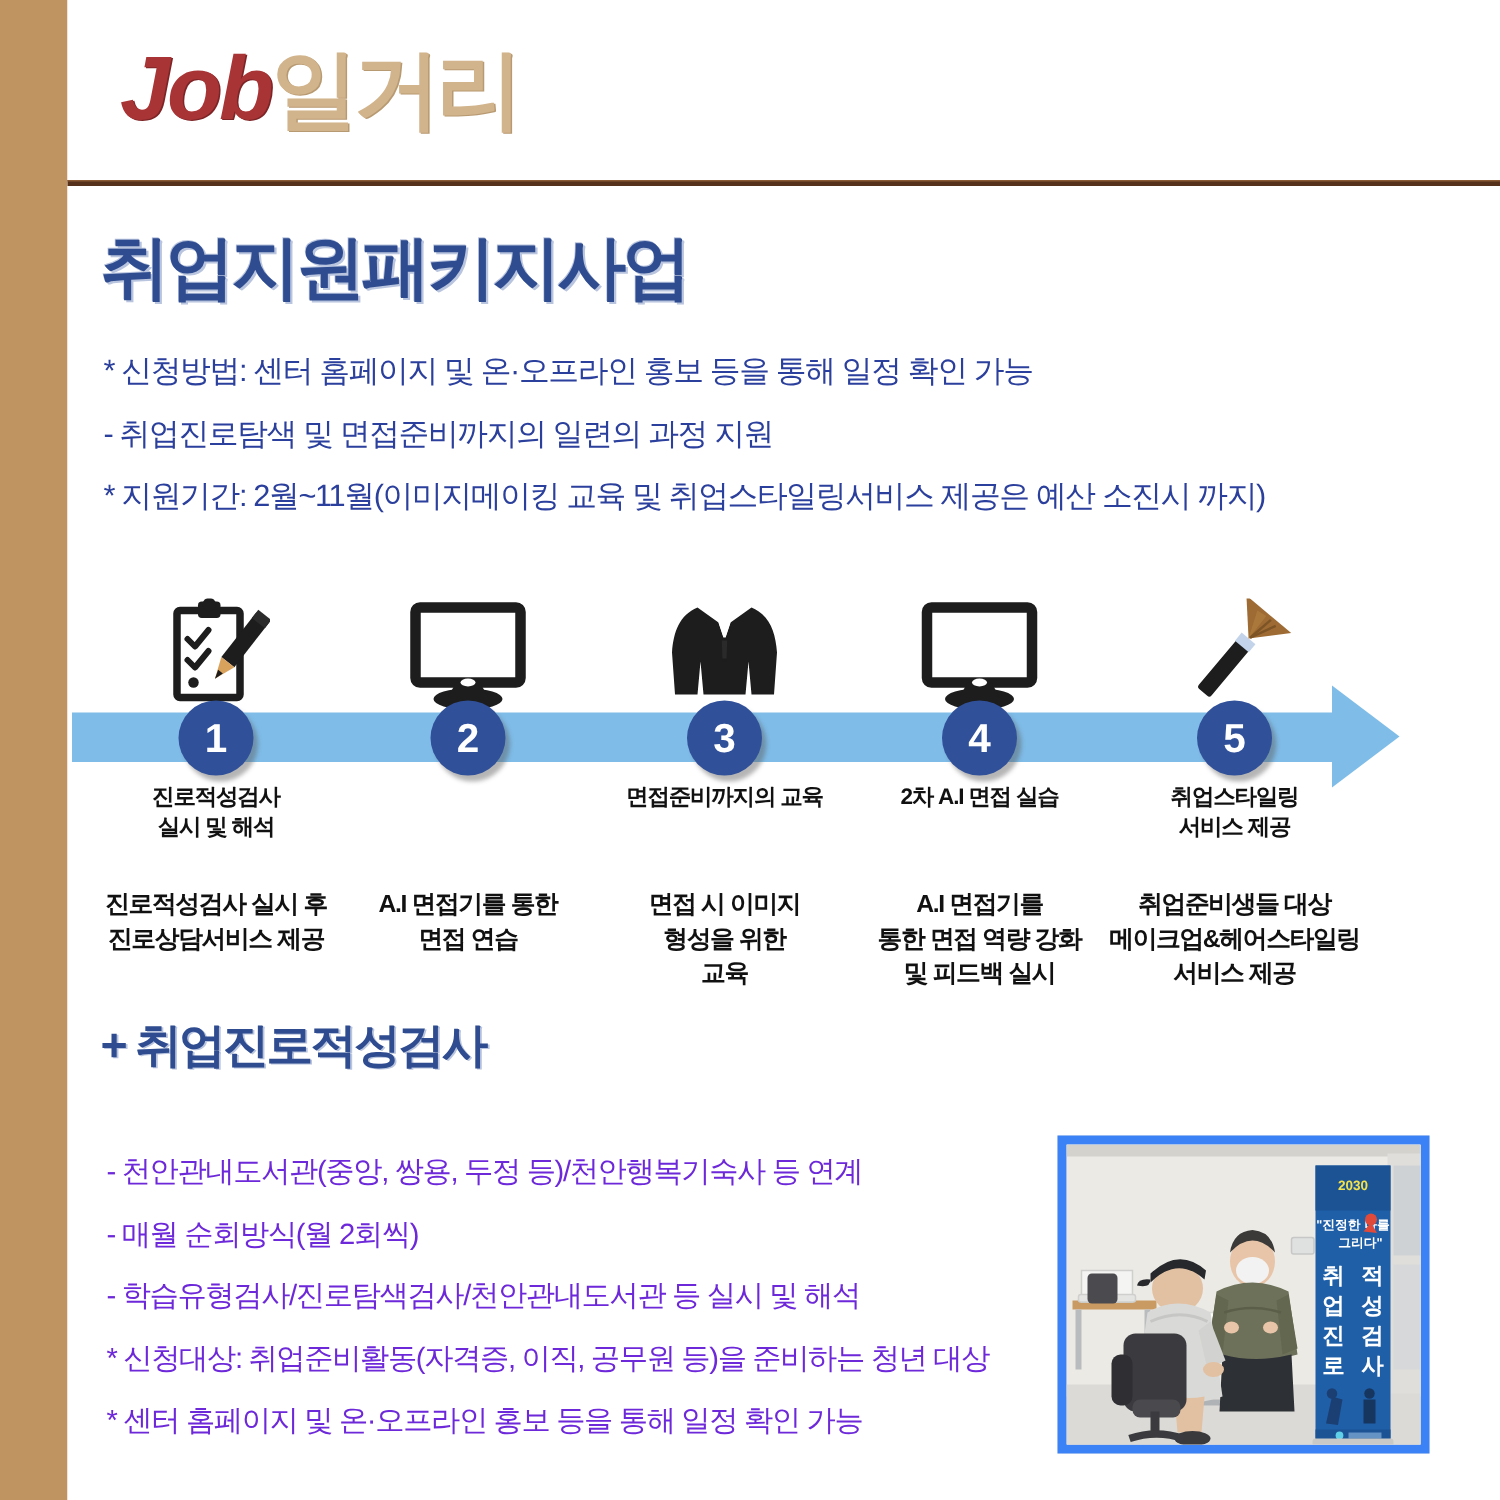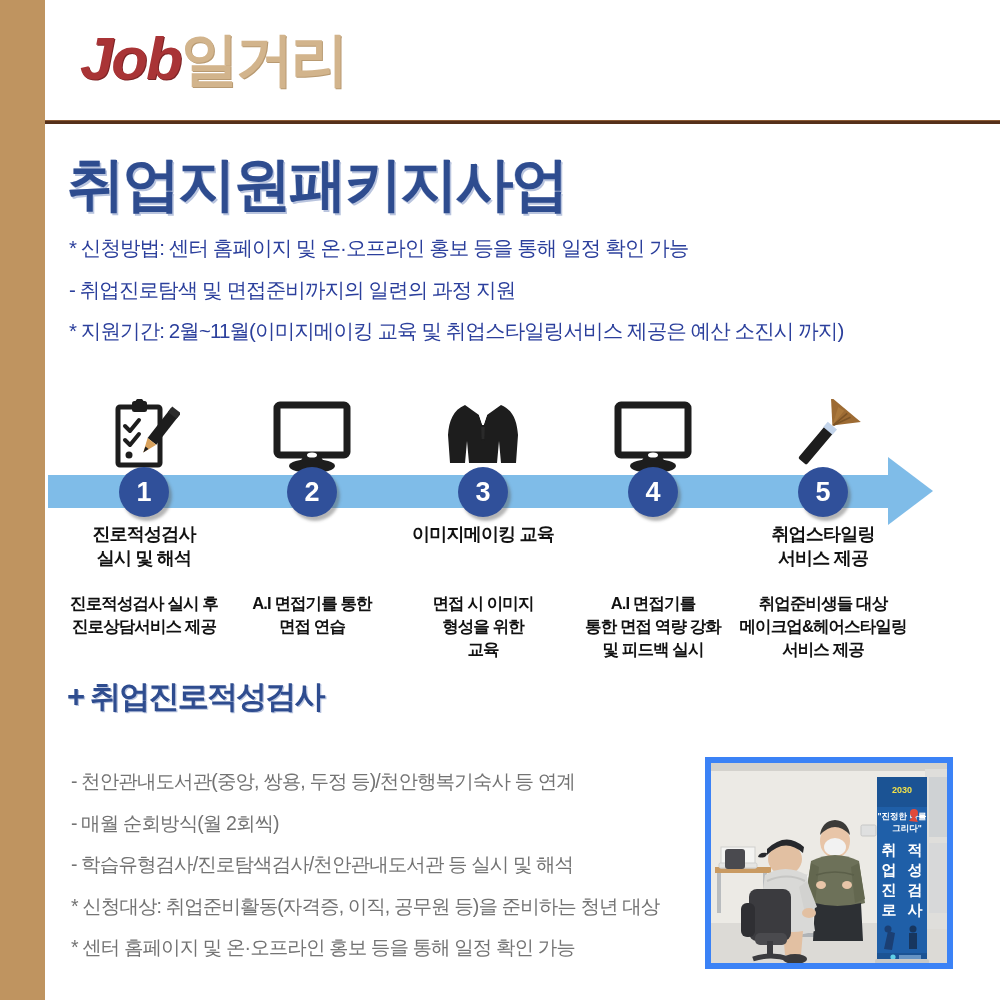--- a/index.html
+++ b/index.html
@@ -20,21 +20,21 @@
   #canvas {
     position:absolute; left:45px; top:0; width:955px; height:1000px;
     background:#ffffff;
   }
   
   #header {
     position:absolute; left:0; top:0; width:955px; height:123px;
   }
   #logo-wrap {
     position:absolute; left:35px; top:30px;
-    display:flex; align-items:center; white-space:nowrap;
+    display:flex; align-items:flex-end; white-space:nowrap;
   }
   #logo-job {
     font-size:60px; font-weight:bold; font-style:italic;
     color:#a93436; letter-spacing:-2px;
     font-family:"Liberation Sans","DejaVu Sans",sans-serif;
     text-shadow:1px 1px 0 #7d2426;
     line-height:0.95;
   }
   #logo-ilgeori {
     font-size:58px; font-weight:bold; color:#d2b48c;
@@ -48,21 +48,21 @@
     text-shadow:1px 1px 0 #4d3019;
   }
   #header-rule {
     position:absolute; left:0; top:120px; width:955px; height:4px;
     background:#55301a;
     border-top:1px solid #8a5a34;
   }
   
   #main-title {
     position:absolute; left:22px; top:155px;
-    font-size:58px; font-weight:bold; color:#2e4c8f;
+    font-size:46px; font-weight:bold; color:#2e4c8f;
     letter-spacing:-2.5px; line-height:1;
     text-shadow:1.5px 1.5px 0 #b9c4de, -0.5px -0.5px 0 #b9c4de;
   }
   
   #top-bullets {
     position:absolute; left:24px; top:238px; width:930px;
   }
   #top-bullets .bline {
     font-size:20.5px; color:#2b3f9c; font-weight:500;
     letter-spacing:-0.9px; line-height:1;
@@ -94,40 +94,40 @@
     position:absolute; top:72px; left:50%; transform:translateX(-50%);
     width:50px; height:50px; border-radius:50%;
     background:#30509a;
     color:#ffffff; font-size:27px; font-weight:bold;
     display:flex; align-items:center; justify-content:center;
     box-shadow:3px 4px 3px rgba(90,90,90,0.45);
     font-family:"Liberation Sans","DejaVu Sans",sans-serif;
   }
   .flow-label {
     position:absolute; top:127px; left:0; width:190px;
-    font-size:18px; font-weight:bold; color:#111111;
+    font-size:15px; font-weight:bold; color:#111111;
     letter-spacing:-0.8px; line-height:1.35;
   }
   .flow-desc {
     position:absolute; top:197px; left:-8px; width:206px;
     font-size:16.5px; font-weight:bold; color:#111111;
     letter-spacing:-0.9px; line-height:1.38;
   }
   
   #bottom-heading {
     position:absolute; left:22px; top:681px;
     font-size:31px; font-weight:bold; color:#2e4c8f;
     letter-spacing:-1.8px; line-height:1;
     text-shadow:1.2px 1.2px 0 #b9c4de;
   }
   #bottom-bullets {
     position:absolute; left:26px; top:772px; width:640px;
   }
   #bottom-bullets .bline {
-    font-size:19.5px; color:#737373; font-weight:500;
+    font-size:19.5px; color:#6d28d9; font-weight:500;
     letter-spacing:-0.9px; line-height:1;
     margin-bottom:22px; white-space:nowrap;
   }
   
   #photo {
     position:absolute; left:660px; top:757px;
     width:248px; height:212px;
     border:6px solid #3b82f6;
     overflow:hidden; background:#e9e7e2;
   }
@@ -198,34 +198,35 @@
     <div class="flow-col" style="left:343px;">
       <div class="flow-icon">
         <svg width="80" height="72" viewBox="0 0 80 72" aria-hidden="true">
           <path d="M22 4 L36 14 L40 26 L44 14 L58 4 C70 9 74 20 75 34 L73 62 L58 62 L56 40 L54 62 L26 62 L24 40 L22 62 L7 62 L5 34 C6 20 10 9 22 4 Z" fill="#1d1d1d"></path>
           <path d="M36 14 L40 26 L44 14 L42 12 L38 12 Z" fill="#ffffff"></path>
           <path d="M39 24 L41 24 L41.6 40 L38.4 40 Z" fill="#1d1d1d"></path>
           <path d="M38.2 26 L41.8 26 L41.4 38 L38.6 38 Z" fill="#2a2a2a"></path>
         </svg>
       </div>
       <div class="flow-num">3</div>
-      <div class="flow-label">이미지메이킹 교육</div>
+      <div class="flow-label">면접준비까지의 교육</div>
       <div class="flow-desc">면접 시 이미지<br>형성을 위한<br>교육</div>
     </div>
 
     <div class="flow-col" style="left:513px;">
       <div class="flow-icon">
         <svg width="82" height="72" viewBox="0 0 82 72" aria-hidden="true">
           <rect x="6" y="4" width="70" height="50" rx="3" fill="none" stroke="#1d1d1d" stroke-width="7"></rect>
           <ellipse cx="41" cy="65" rx="23" ry="7" fill="#1d1d1d"></ellipse>
           <path d="M33 54 h16 l6 11 h-28 z" fill="#1d1d1d"></path>
           <ellipse cx="41" cy="54" rx="5" ry="2.6" fill="#ffffff"></ellipse>
         </svg>
       </div>
       <div class="flow-num">4</div>
+      <div class="flow-label">2차 A.I 면접 실습</div>
       <div class="flow-desc">A.I 면접기를<br>통한 면접 역량 강화<br>및 피드백 실시</div>
     </div>
 
     <div class="flow-col" style="left:683px;">
       <div class="flow-icon">
         <svg width="80" height="74" viewBox="0 0 80 74" aria-hidden="true">
           <g transform="rotate(40 40 37)">
             <rect x="35" y="28" width="11" height="42" rx="2" fill="#1d1d1d"></rect>
             <rect x="34.5" y="23" width="12" height="7" fill="#c3d4ea"></rect>
             <path d="M40.5 23 L21 2 L60 2 Z" fill="#9d6b33"></path>

